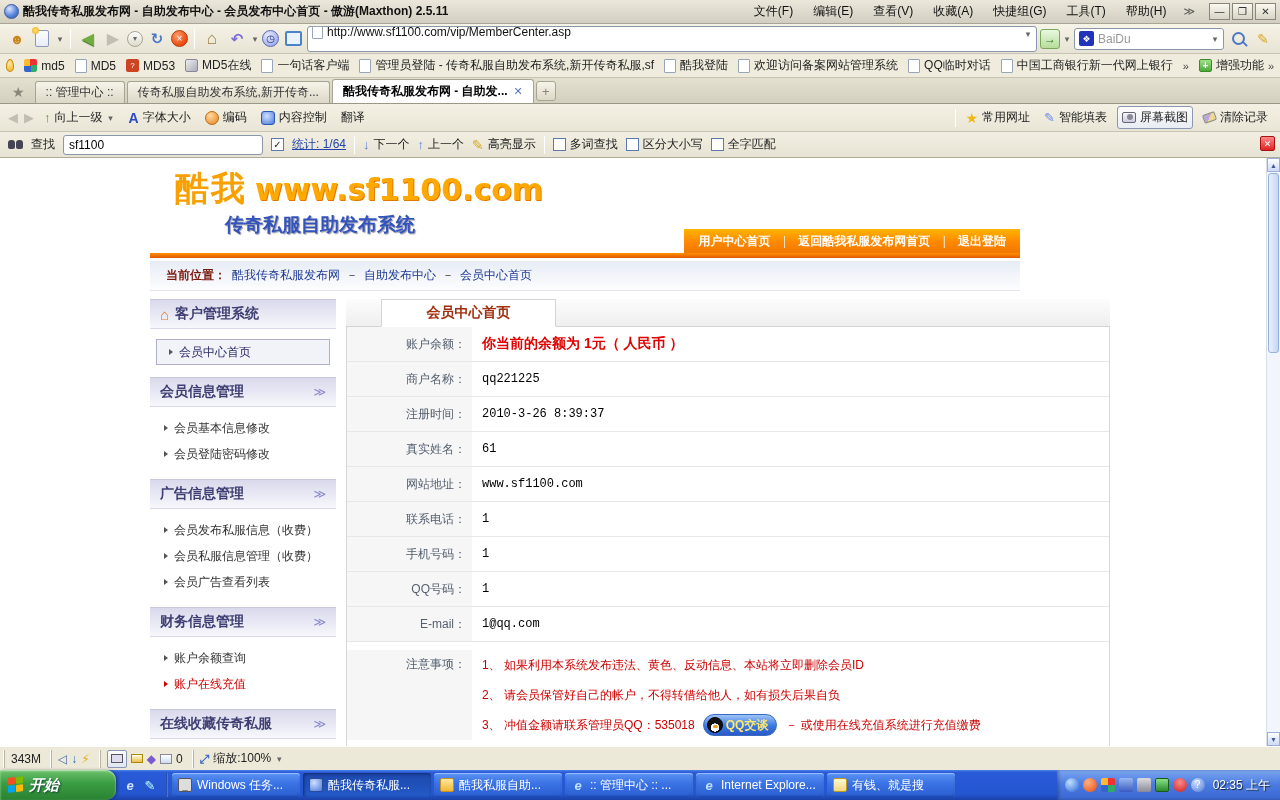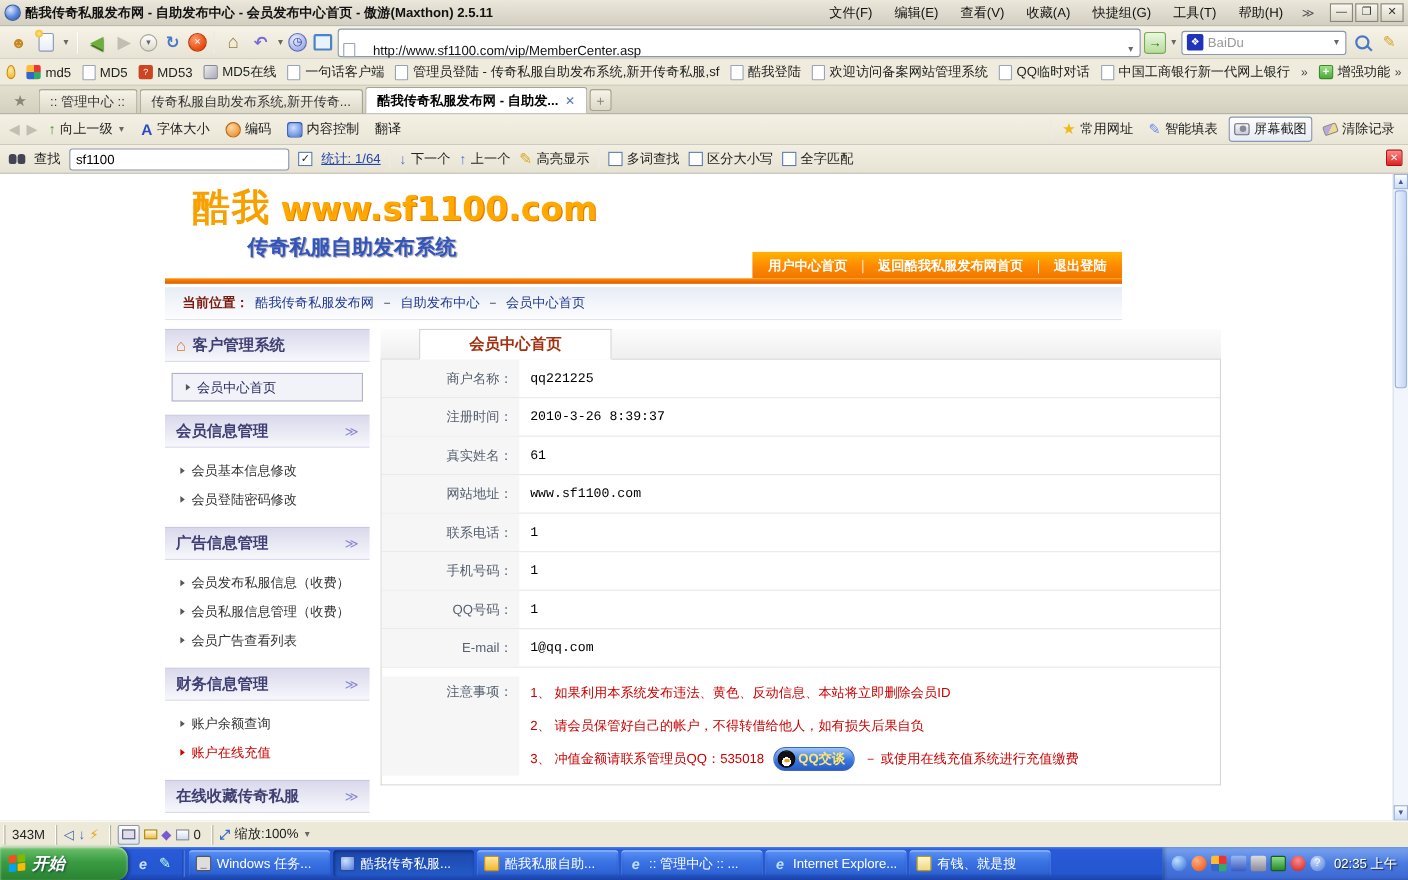--- a/index.html
+++ b/index.html
@@ -27,21 +27,21 @@
   .i-newpage::after { content:""; position:absolute; left:-4px; top:-4px; width:7px; height:7px; background:radial-gradient(#ffe680,#f0a810); border-radius:50%; }
   .i-back { color:#6fae3e; font-size:16px; text-shadow:0 1px 1px #3a6a1a; }
   .i-fwd { color:#c2beb2; font-size:16px; }
   .i-drop { width:16px; height:16px; border-radius:50%; border:1px solid #a8a496; background:linear-gradient(#fff,#ddd9ca); color:#666; font-size:8px; display:flex; align-items:center; justify-content:center; }
   .i-refresh { color:#4a78c8; font-weight:bold; }
   .i-stop { width:17px; height:17px; border-radius:50%; background:radial-gradient(circle at 35% 30%,#ff9a6a,#e84a10 70%); color:#fff; font-size:10px; display:flex; align-items:center; justify-content:center; border:1px solid #b83808; }
   .i-home { color:#977f3f; font-size:17px; }
   .i-undo { color:#7a6ad8; font-weight:bold; }
   .i-hist { width:17px; height:17px; border-radius:50%; background:radial-gradient(circle at 35% 30%,#e8ecff,#8a9ae0); border:1px solid #5a6ab8; color:#2a3a88; font-size:10px; display:flex; align-items:center; justify-content:center; }
   .i-winview { width:17px; height:15px; border:2px solid #4a84c8; background:#eaf2fc; border-radius:2px; }
-  .addr { flex:1; height:22px; background:#fff; border:1px solid #8a96ac; border-radius:3px; display:flex; align-items:flex-start; padding:12px 4px; gap:16px; min-width:0; }
+  .addr { flex:1; height:22px; background:#fff; border:1px solid #8a96ac; border-radius:3px; display:flex; align-items:flex-end; padding:12px 4px; gap:4px; min-width:0; }
   .pgico { width:11px; height:13px; background:#fff; border:1px solid #98a4b8; border-radius:1px; flex:none; box-shadow:inset 0 0 0 1px #fff, inset 0 3px 0 -2px #d0d8e8; }
   .addr-text { flex:1; border:0; outline:0; font-family:"Liberation Sans","DejaVu Sans",sans-serif; font-size:12px; color:#111; background:transparent; min-width:0; }
   .go-btn { width:20px; height:20px; border:1px solid #7aa85a; border-radius:3px; background:linear-gradient(#eaf8e0,#b8dc9a); color:#2a7a1a; display:flex; align-items:center; justify-content:center; font-weight:bold; }
   .searchbox { width:150px; height:22px; background:#fff; border:1px solid #8a96ac; border-radius:3px; display:flex; align-items:center; padding:0 4px; gap:4px; flex:none; }
   .i-baidu { width:15px; height:15px; background:#2233bb; border-radius:2px; color:#fff; font-size:9px; display:flex; align-items:center; justify-content:center; flex:none; }
   .search-label { flex:1; color:#999; }
   .i-mag { width:13px; height:13px; border:2px solid #4a78c8; border-radius:50%; position:relative; }
   .i-mag::after { content:""; position:absolute; width:6px; height:2px; background:#4a78c8; transform:rotate(45deg); right:-5px; bottom:-2px; }
   .i-pen { color:#d8a828; font-size:14px; }
 
@@ -484,20 +484,24 @@
             
           </div>
         </div>
 
         <div class="main">
           <div class="main-tabstrip">
             <div class="main-tab">会员中心首页</div>
           </div>
           <div class="tbl">
             <div class="trow">
+                <div class="tlabel">账户余额：</div>
+                <div class="tvalue v-red">你当前的余额为  1元（ 人民币 ）</div>
+              </div>
+            <div class="trow">
                 <div class="tlabel">商户名称：</div>
                 <div class="tvalue">qq221225</div>
               </div>
             <div class="trow">
                 <div class="tlabel">注册时间：</div>
                 <div class="tvalue">2010-3-26  8:39:37</div>
               </div>
             <div class="trow">
                 <div class="tlabel">真实姓名：</div>
                 <div class="tvalue">61</div>

